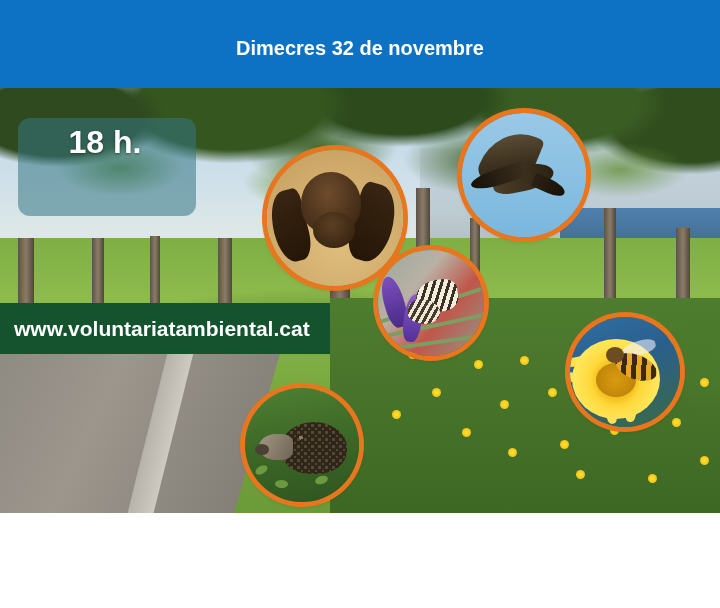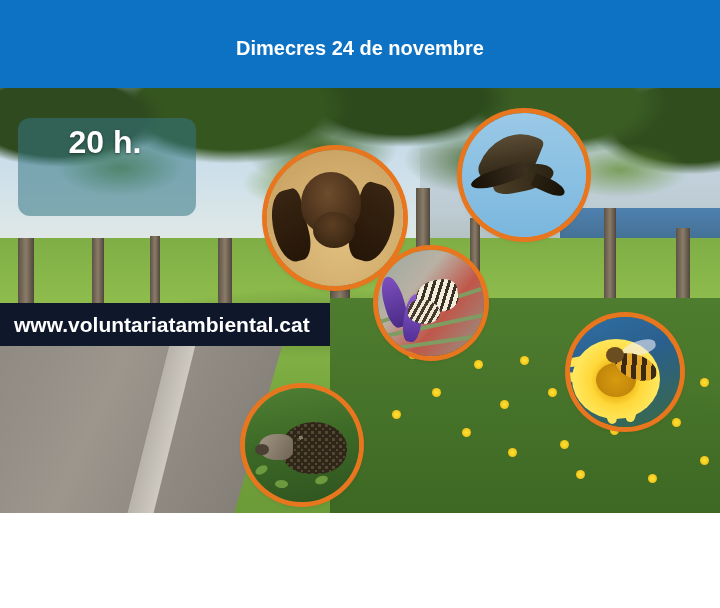--- a/index.html
+++ b/index.html
@@ -92,22 +92,22 @@
     position:absolute;left:0;top:172px;width:210px;text-align:center;
     color:#ffffff;font-size:23px;font-weight:bold;z-index:25;
     text-shadow:0 1px 3px rgba(0,0,0,.45);white-space:nowrap;
   }
   .insc-text{
     position:absolute;left:16px;top:278px;
     color:#ffffff;font-size:16px;font-weight:bold;font-style:italic;z-index:25;
     text-shadow:0 1px 3px rgba(0,0,0,.5);
   }
   .url-band{
-    position:absolute;left:0;top:303px;width:330px;height:43px;
-    background:#0f172a;z-index:25;display:flex;align-items:center;
+    position:absolute;left:0;top:303px;width:330px;height:51px;
+    background:#14532d;z-index:25;display:flex;align-items:center;
   }
   .url-text{
     color:#ffffff;font-size:21px;font-weight:bold;margin-left:14px;white-space:nowrap;
   }
 
   
   .sp{position:absolute;border-radius:50%;overflow:hidden;z-index:30;
     box-shadow:0 0 0 5px #e8761e, 0 2px 6px rgba(0,0,0,.35);}
   .sp .inner{position:absolute;inset:0;}
 
@@ -250,21 +250,21 @@
     letter-spacing:1px;line-height:34px;}
   .xcn-tag{position:absolute;left:90px;top:40px;width:100px;font-size:8.5px;line-height:10.5px;
     color:#8a8a8a;letter-spacing:1.2px;}
 </style>
 </head>
 <body>
 
 <div class="poster">
 
   <div class="header">
-    <div class="header-sub">Dimecres 24 de novembre</div>
+    <div class="header-sub">Dimecres 32 de novembre</div>
   </div>
 
   <div class="photo">
     <div class="ph-sky"></div>
     <div class="ph-city"></div>
     <div class="ph-stall"></div>
     <div class="ph-canopy"></div>
     <div class="ph-canopy2"></div>
 
     <div class="ph-lawn"></div>
@@ -300,21 +300,21 @@
     <div class="yflower" style="left:672px;top:330px;"></div>
     <div class="yflower" style="left:700px;top:290px;"></div>
     <div class="yflower" style="left:576px;top:382px;"></div>
     <div class="yflower" style="left:648px;top:386px;"></div>
     <div class="yflower" style="left:700px;top:368px;"></div>
     <div class="yflower" style="left:408px;top:262px;"></div>
     <div class="yflower" style="left:392px;top:322px;"></div>
   </div>
 
   <div class="info-box"></div>
-  <div class="time-text">20 h.</div>
+  <div class="time-text">18 h.</div>
   <div class="url-band">
     <span class="url-text">www.voluntariatambiental.cat</span>
   </div>
 
   <div class="sp sp-bat">
     <div class="inner bat-bg">
       <div class="bat-ear" style="left:40px;top:52px;transform:rotate(-24deg);"></div>
       <div class="bat-ear" style="left:82px;top:50px;transform:rotate(22deg);"></div>
       <div class="bat-wingL"></div>
       <div class="bat-wingR"></div>

